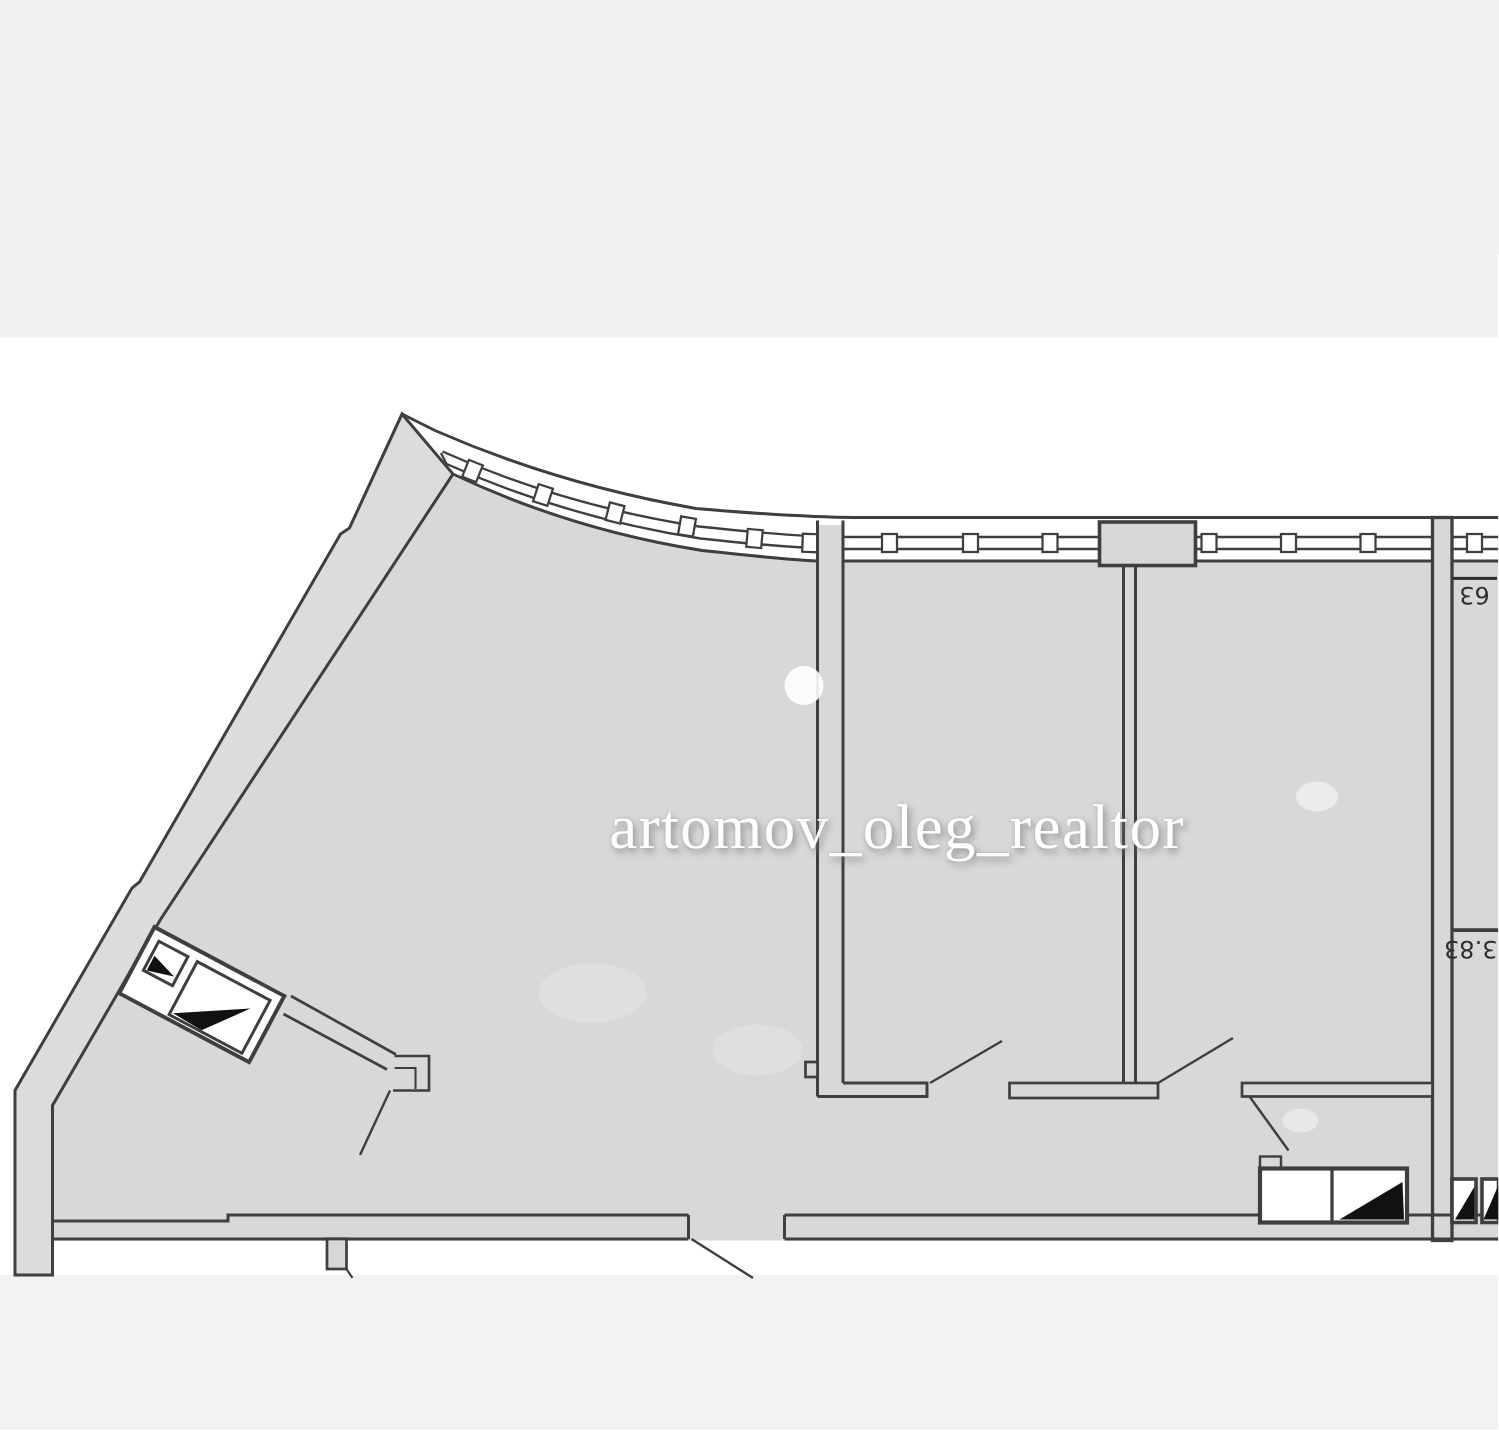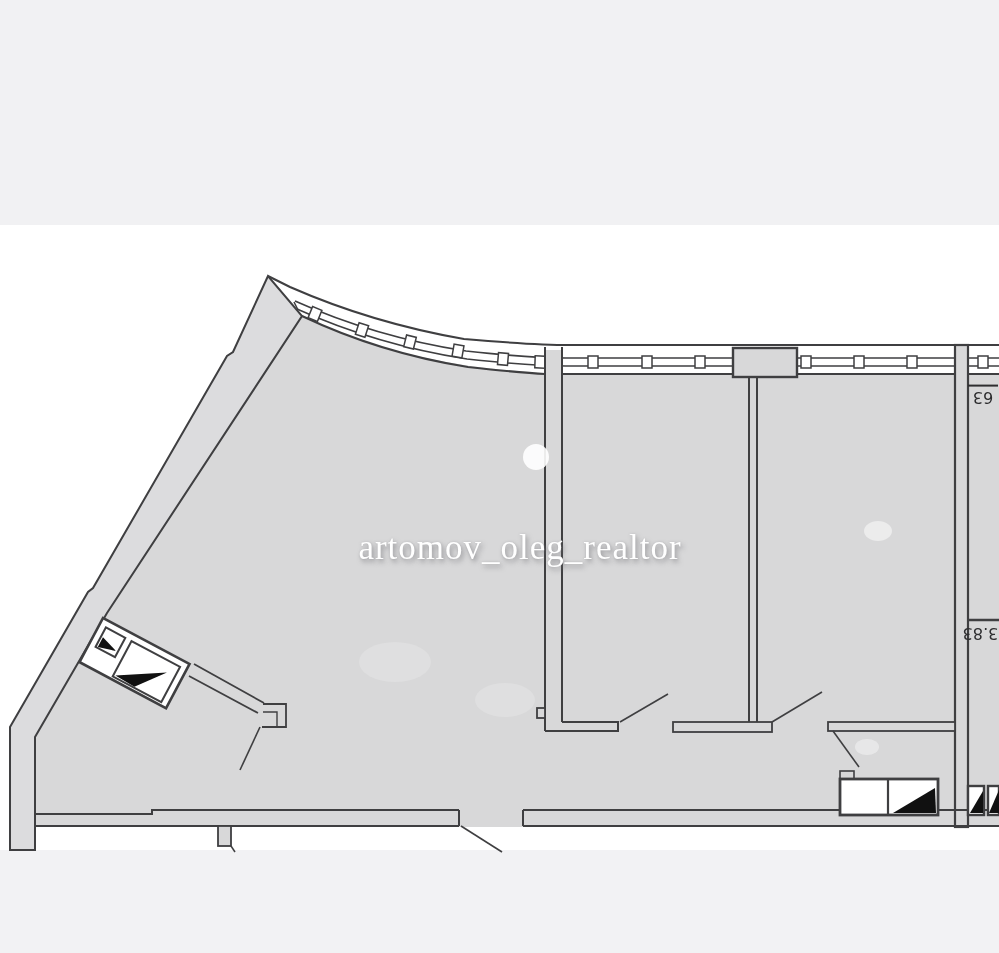--- a/index.html
+++ b/index.html
@@ -18,22 +18,22 @@
   .w25{stroke-width:2.5px;}
   .roomfill{fill:#d8d8d9;stroke:none;}
   .wallband{fill:#dcdcde;stroke:#3f3f41;stroke-width:2px;}
   .grayblock{fill:#d8d8d9;stroke:#3f3f41;}
   .tick{fill:#ffffff;stroke:#3f3f41;stroke-width:1.5px;}
   .duct{fill:#ffffff;stroke:#3f3f41;}
   .blacktri{fill:#111111;stroke:none;}
   .smudge{fill:#ffffff;stroke:none;}
   
   #watermark{
-    position:absolute;left:250px;top:528px;width:540px;text-align:center;
-    font-family:"Liberation Serif",serif;font-size:35px;letter-spacing:1px;
+    position:absolute;left:250px;top:528px;width:540px;text-align:right;
+    font-family:"Liberation Serif",serif;font-size:42px;letter-spacing:1px;
     color:#ffffff;
     text-shadow:2px 3px 5px rgba(110,110,115,0.65), 0 0 2px rgba(150,150,155,0.4);
     white-space:nowrap;pointer-events:none;
   }
   
   .dim{
     position:absolute;transform:rotate(180deg);
     font-family:"DejaVu Sans",sans-serif;color:#2e2e30;
     white-space:nowrap;line-height:1.1;
   }

